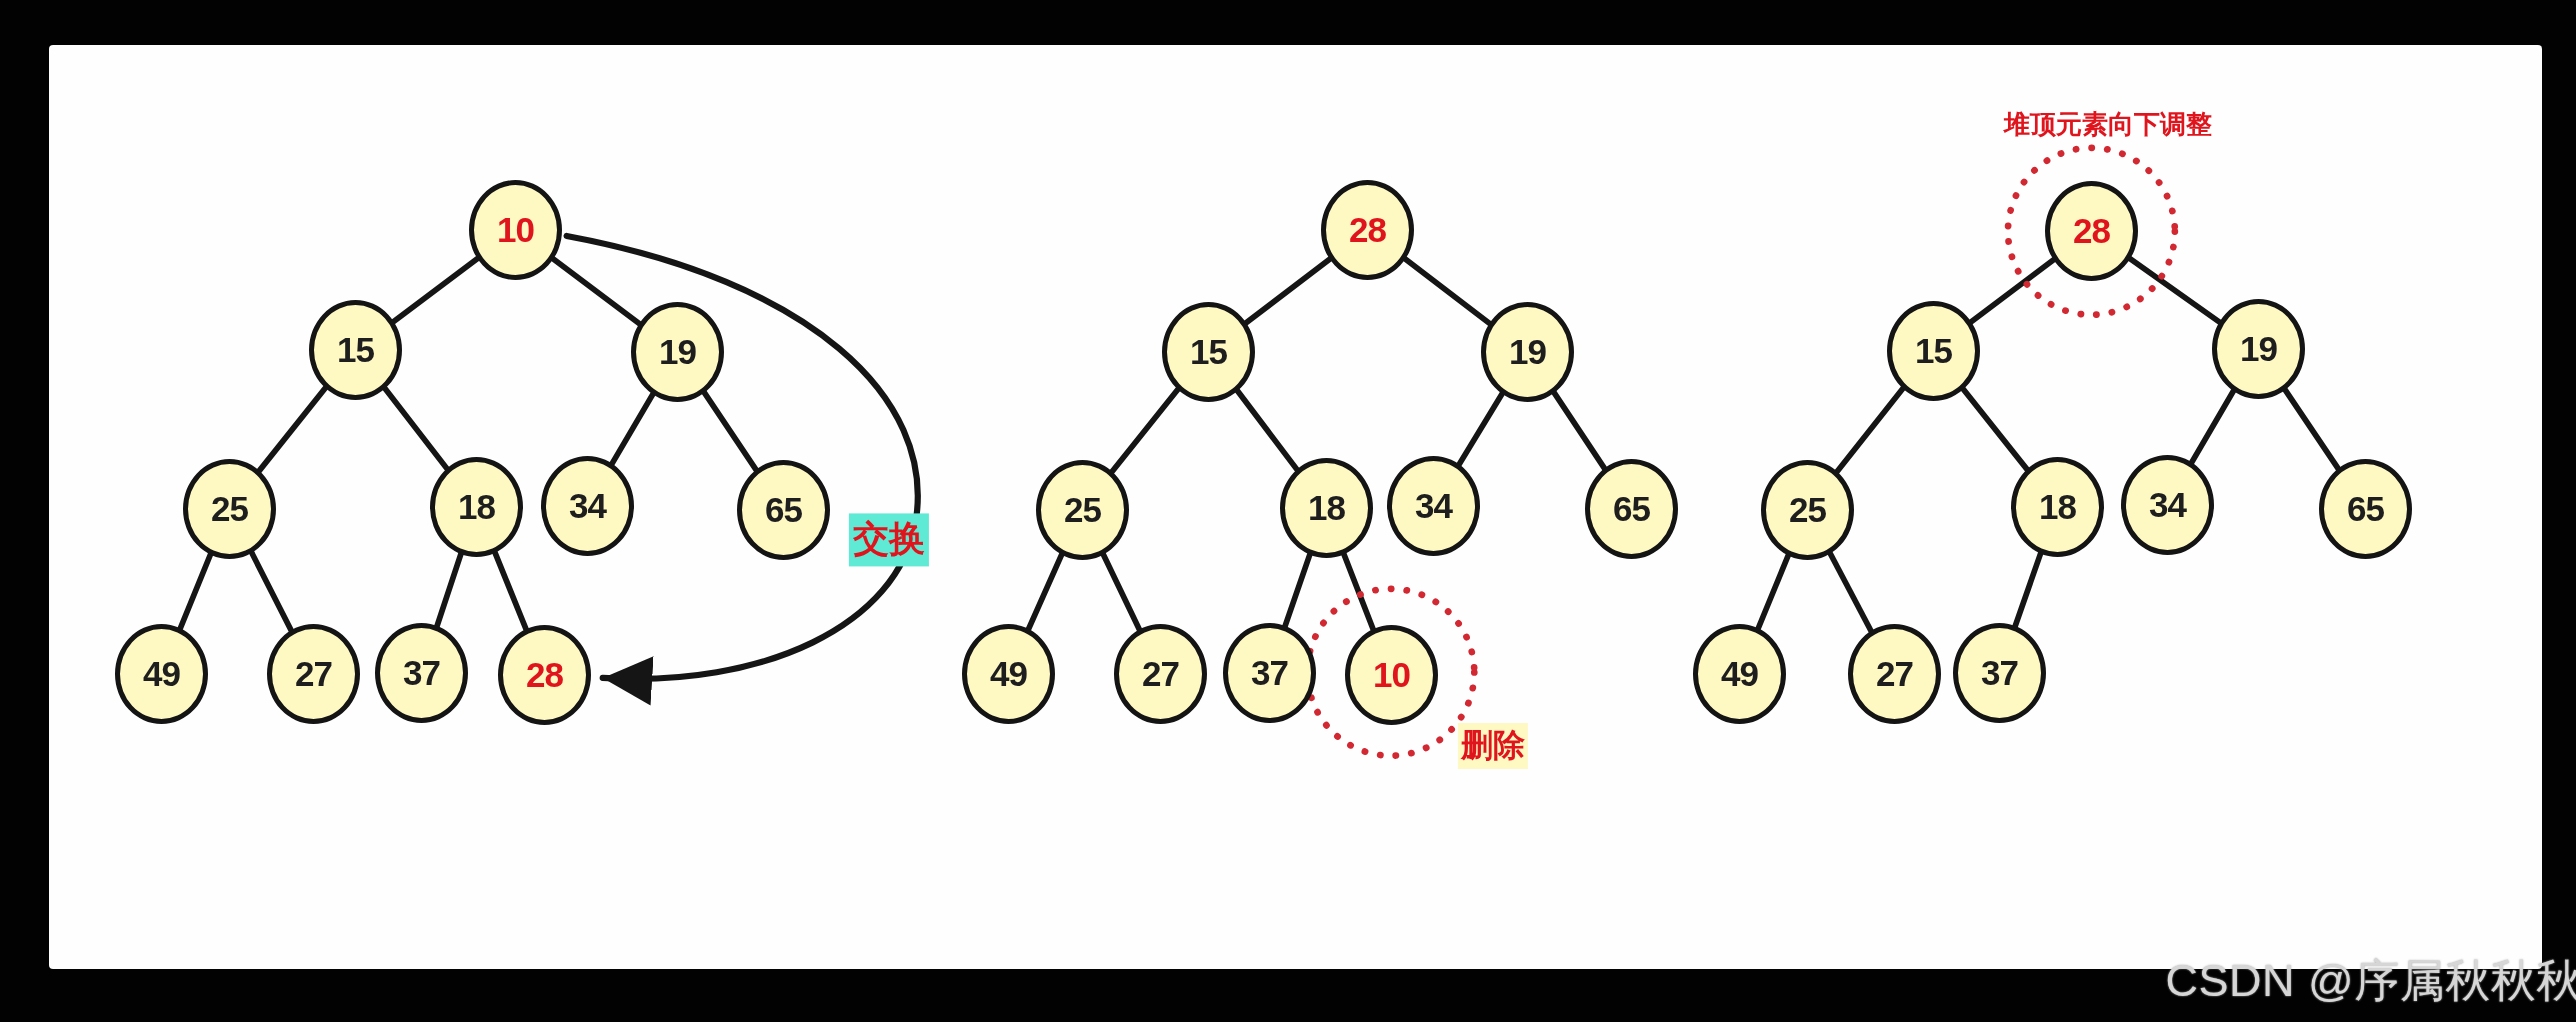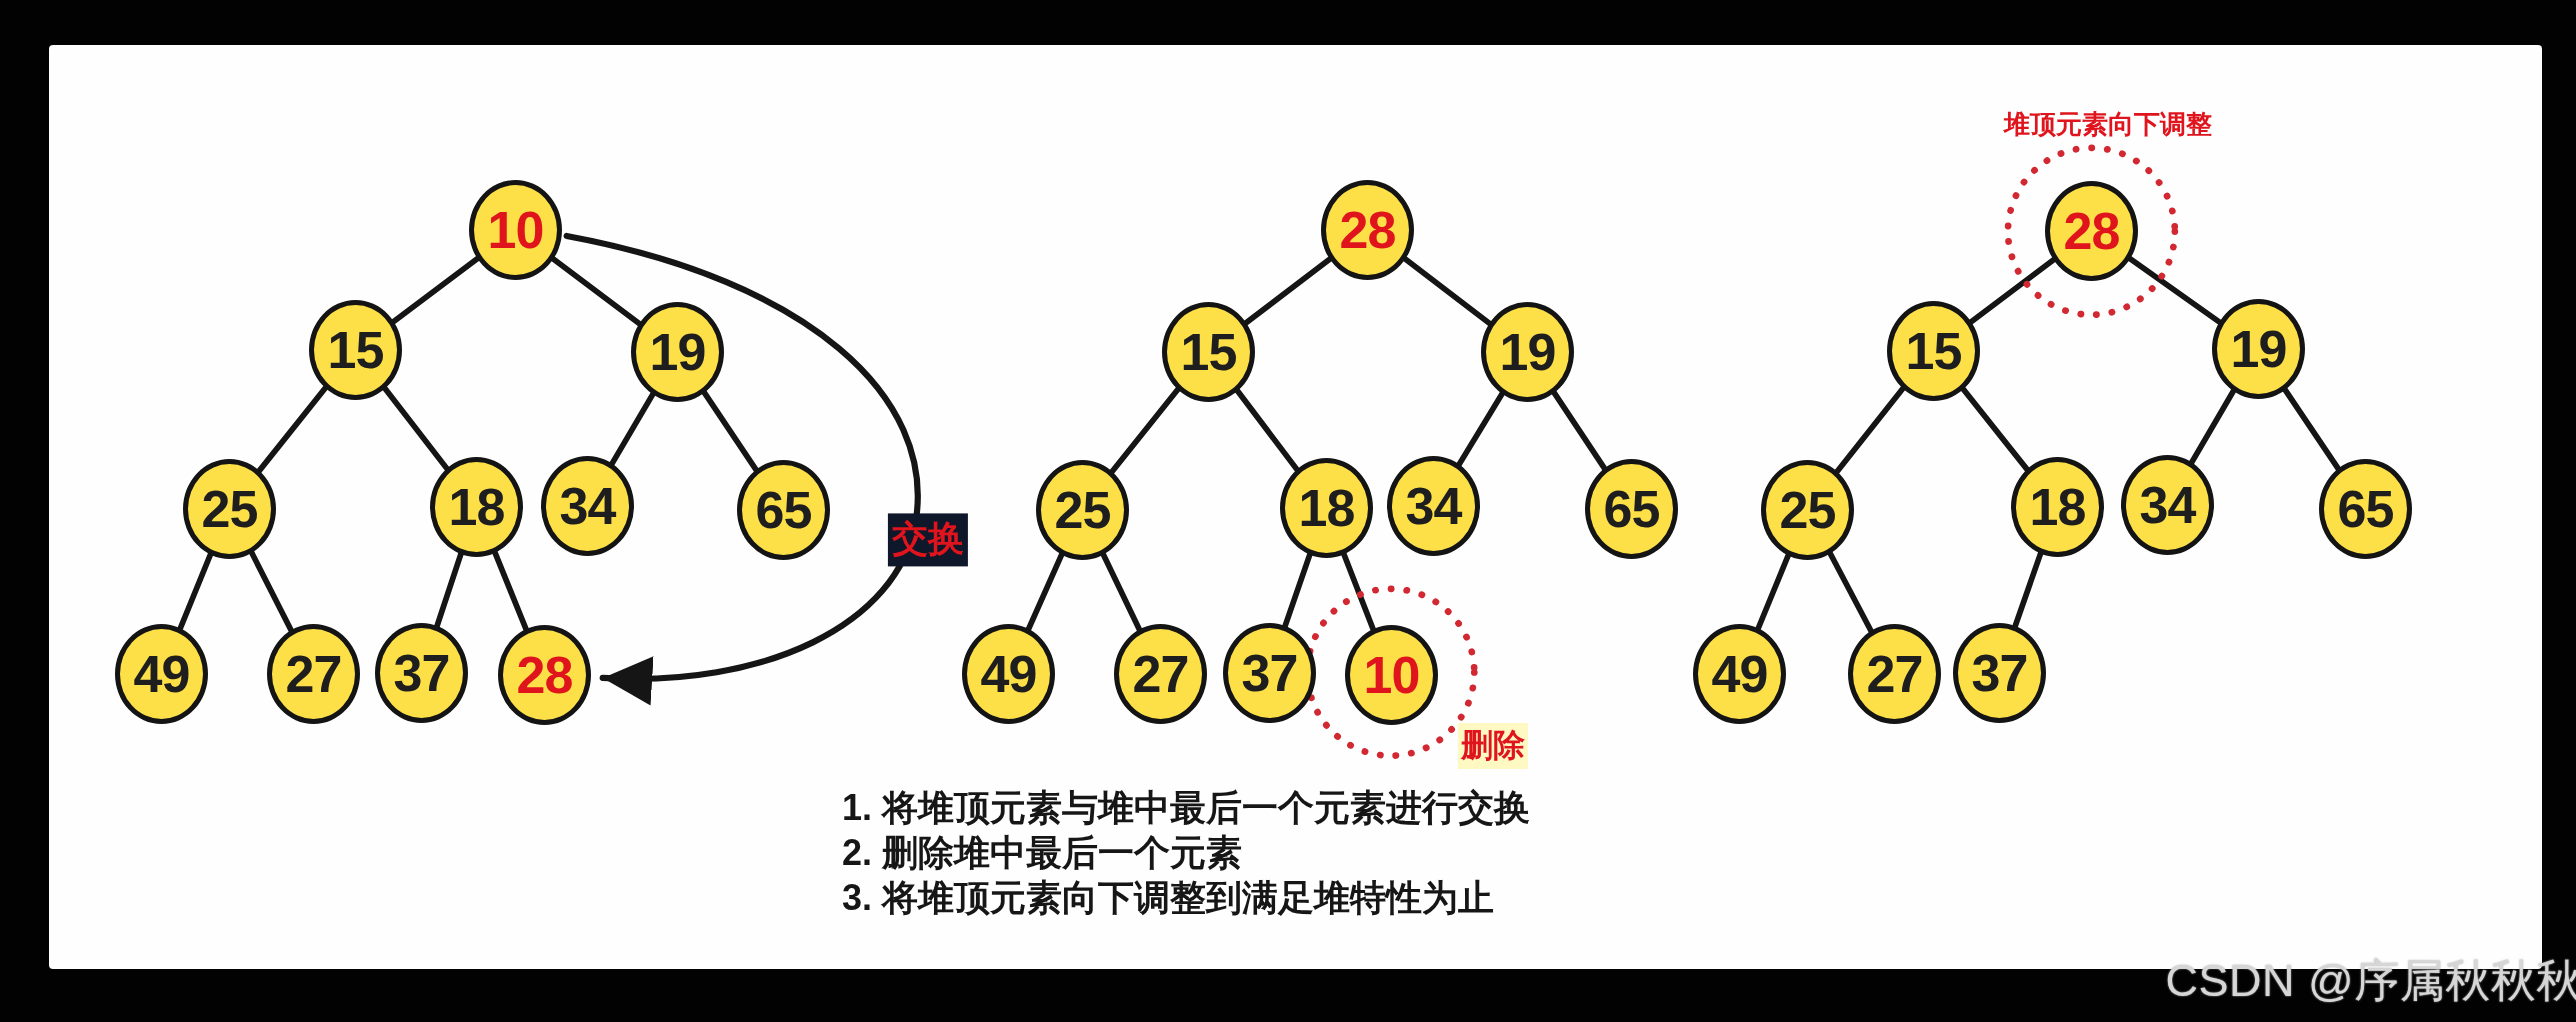--- a/index.html
+++ b/index.html
@@ -4,25 +4,25 @@
 <style>
   html,body{margin:0;padding:0;background:#000;}
   .stage{position:relative;width:2588px;height:1022px;background:#020202;overflow:hidden;
          font-family:"Liberation Sans","DejaVu Sans",sans-serif;}
   .panel{position:absolute;left:49px;top:45px;width:2493px;height:924px;background:#fefefe;border-radius:4.1px;}
   svg.canvas{position:absolute;left:0;top:0;width:2588px;height:1022px;}
   .edge{stroke:#151515;stroke-width:11;stroke-linecap:round;}
   .arrow{fill:none;stroke:#151515;stroke-width:12;stroke-linecap:round;}
   .dotring{fill:none;stroke:#d12832;stroke-width:13;stroke-dasharray:0.5 30;stroke-linecap:round;}
   .node{position:absolute;width:93px;height:100px;box-sizing:border-box;border:5.7px solid #141414;
-        border-radius:50%;background:#fde047;display:flex;align-items:center;justify-content:center;
-        font-size:52px;font-weight:700;color:#1e1e1e;letter-spacing:-1px;}
+        border-radius:50%;background:#fef9c3;display:flex;align-items:center;justify-content:center;
+        font-size:35px;font-weight:700;color:#1e1e1e;letter-spacing:-1px;}
   .node.red{color:#e0141c;}
   .lbl{position:absolute;transform:translate(-50%,-50%);font-weight:700;color:#e0141c;white-space:nowrap;}
-  .lbl-swap{left:928px;top:540px;font-size:36px;background:#0f172a;padding:2.1px 4.1px;}
+  .lbl-swap{left:889px;top:540px;font-size:36px;background:#5eead4;padding:2.1px 4.1px;}
   .lbl-delete{left:1493px;top:746px;font-size:32px;background:#fef9c3;padding:1px 3.1px;}
   .lbl-adjust{left:2108px;top:124px;font-size:26px;}
   .steps{position:absolute;left:842px;top:785px;font-size:36px;font-weight:700;color:#161616;
          line-height:45px;white-space:nowrap;}
   .watermark{position:absolute;right:6.2px;top:951px;font-size:45px;color:#d6d6d6;white-space:nowrap;
              text-shadow:0 0 2.1px #a8a8a8;letter-spacing:0.5px;}
 </style>
 </head>
 <body>
 
@@ -103,21 +103,16 @@
       <div class="node" style="left: 2319px; top: 459px;">65</div>
       <div class="node" style="left: 1693px; top: 624px;">49</div>
       <div class="node" style="left: 1848px; top: 624px;">27</div>
       <div class="node" style="left: 1953px; top: 623px;">37</div>
     </div>
 
   <div class="lbl lbl-swap">交换</div>
   <div class="lbl lbl-delete">删除</div>
   <div class="lbl lbl-adjust">堆顶元素向下调整</div>
 
-  <div class="steps">
-    <div>1. 将堆顶元素与堆中最后一个元素进行交换</div>
-    <div>2. 删除堆中最后一个元素</div>
-    <div>3. 将堆顶元素向下调整到满足堆特性为止</div>
-  </div>
 
   <div class="watermark">CSDN @序属秋秋秋</div>
 </div>
 
 
 </body></html>

